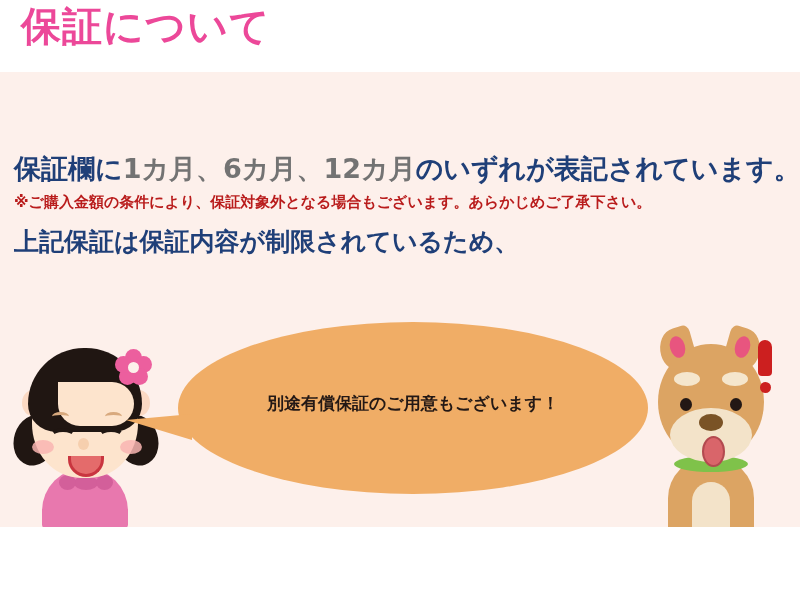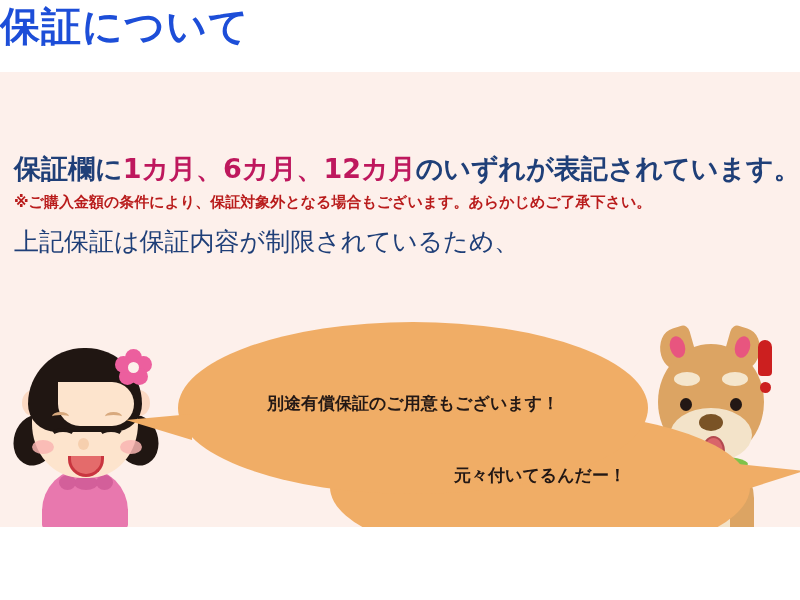--- a/index.html
+++ b/index.html
@@ -13,38 +13,38 @@
 
   
   .band{
     position:absolute;left:0;top:72px;width:800px;height:455px;
     background:#fdf0eb;
     overflow:hidden;
   }
 
   
   .title{
-    position:absolute;left:0;top:6px;
-    font-size:40px;font-weight:bold;color:#1d4ed8;
+    position:absolute;left:21px;top:6px;
+    font-size:40px;font-weight:bold;color:#ec4899;
     letter-spacing:1px;line-height:1;white-space:nowrap;
   }
   .lead{
     position:absolute;left:14px;top:82px;
     font-size:27px;font-weight:bold;color:#1f3f78;
     white-space:nowrap;line-height:1.1;
   }
-  .lead .hl{color:#be185d;}
+  .lead .hl{color:#737373;}
   .note{
     position:absolute;left:14px;top:122px;
     font-size:15px;font-weight:bold;color:#b91c1c;
     white-space:nowrap;line-height:1.1;
   }
   .body-line{
     position:absolute;left:14px;
-    font-size:25px;font-weight:normal;color:#1f3f78;
+    font-size:25px;font-weight:bold;color:#1f3f78;
     white-space:nowrap;line-height:1.1;
   }
   .body-line.l1{top:156px;}
   .body-line.l2{top:190px;}
 
   
   .bubble{position:absolute;}
   .bubble .body{
     position:absolute;left:0;top:0;width:100%;height:100%;
     background:#f0ad66;border-radius:50%;
@@ -260,25 +260,20 @@
       <div class="d-eye left"></div>
       <div class="d-eye right"></div>
       <div class="d-nose"></div>
       <div class="d-mouth"></div>
       <div class="d-excl">
         <div class="bar"></div>
         <div class="dot"></div>
       </div>
     </div>
 
-    <div class="bubble" id="bubble2">
-      <div class="tail"></div>
-      <div class="body"></div>
-      <div class="txt">元々付いてるんだー！</div>
-    </div>
 
     <div class="bubble" id="bubble1">
       <div class="tail"></div>
       <div class="body"></div>
       <div class="txt">別途有償保証のご用意もございます！</div>
     </div>
 
   </div>
 </div>
 

